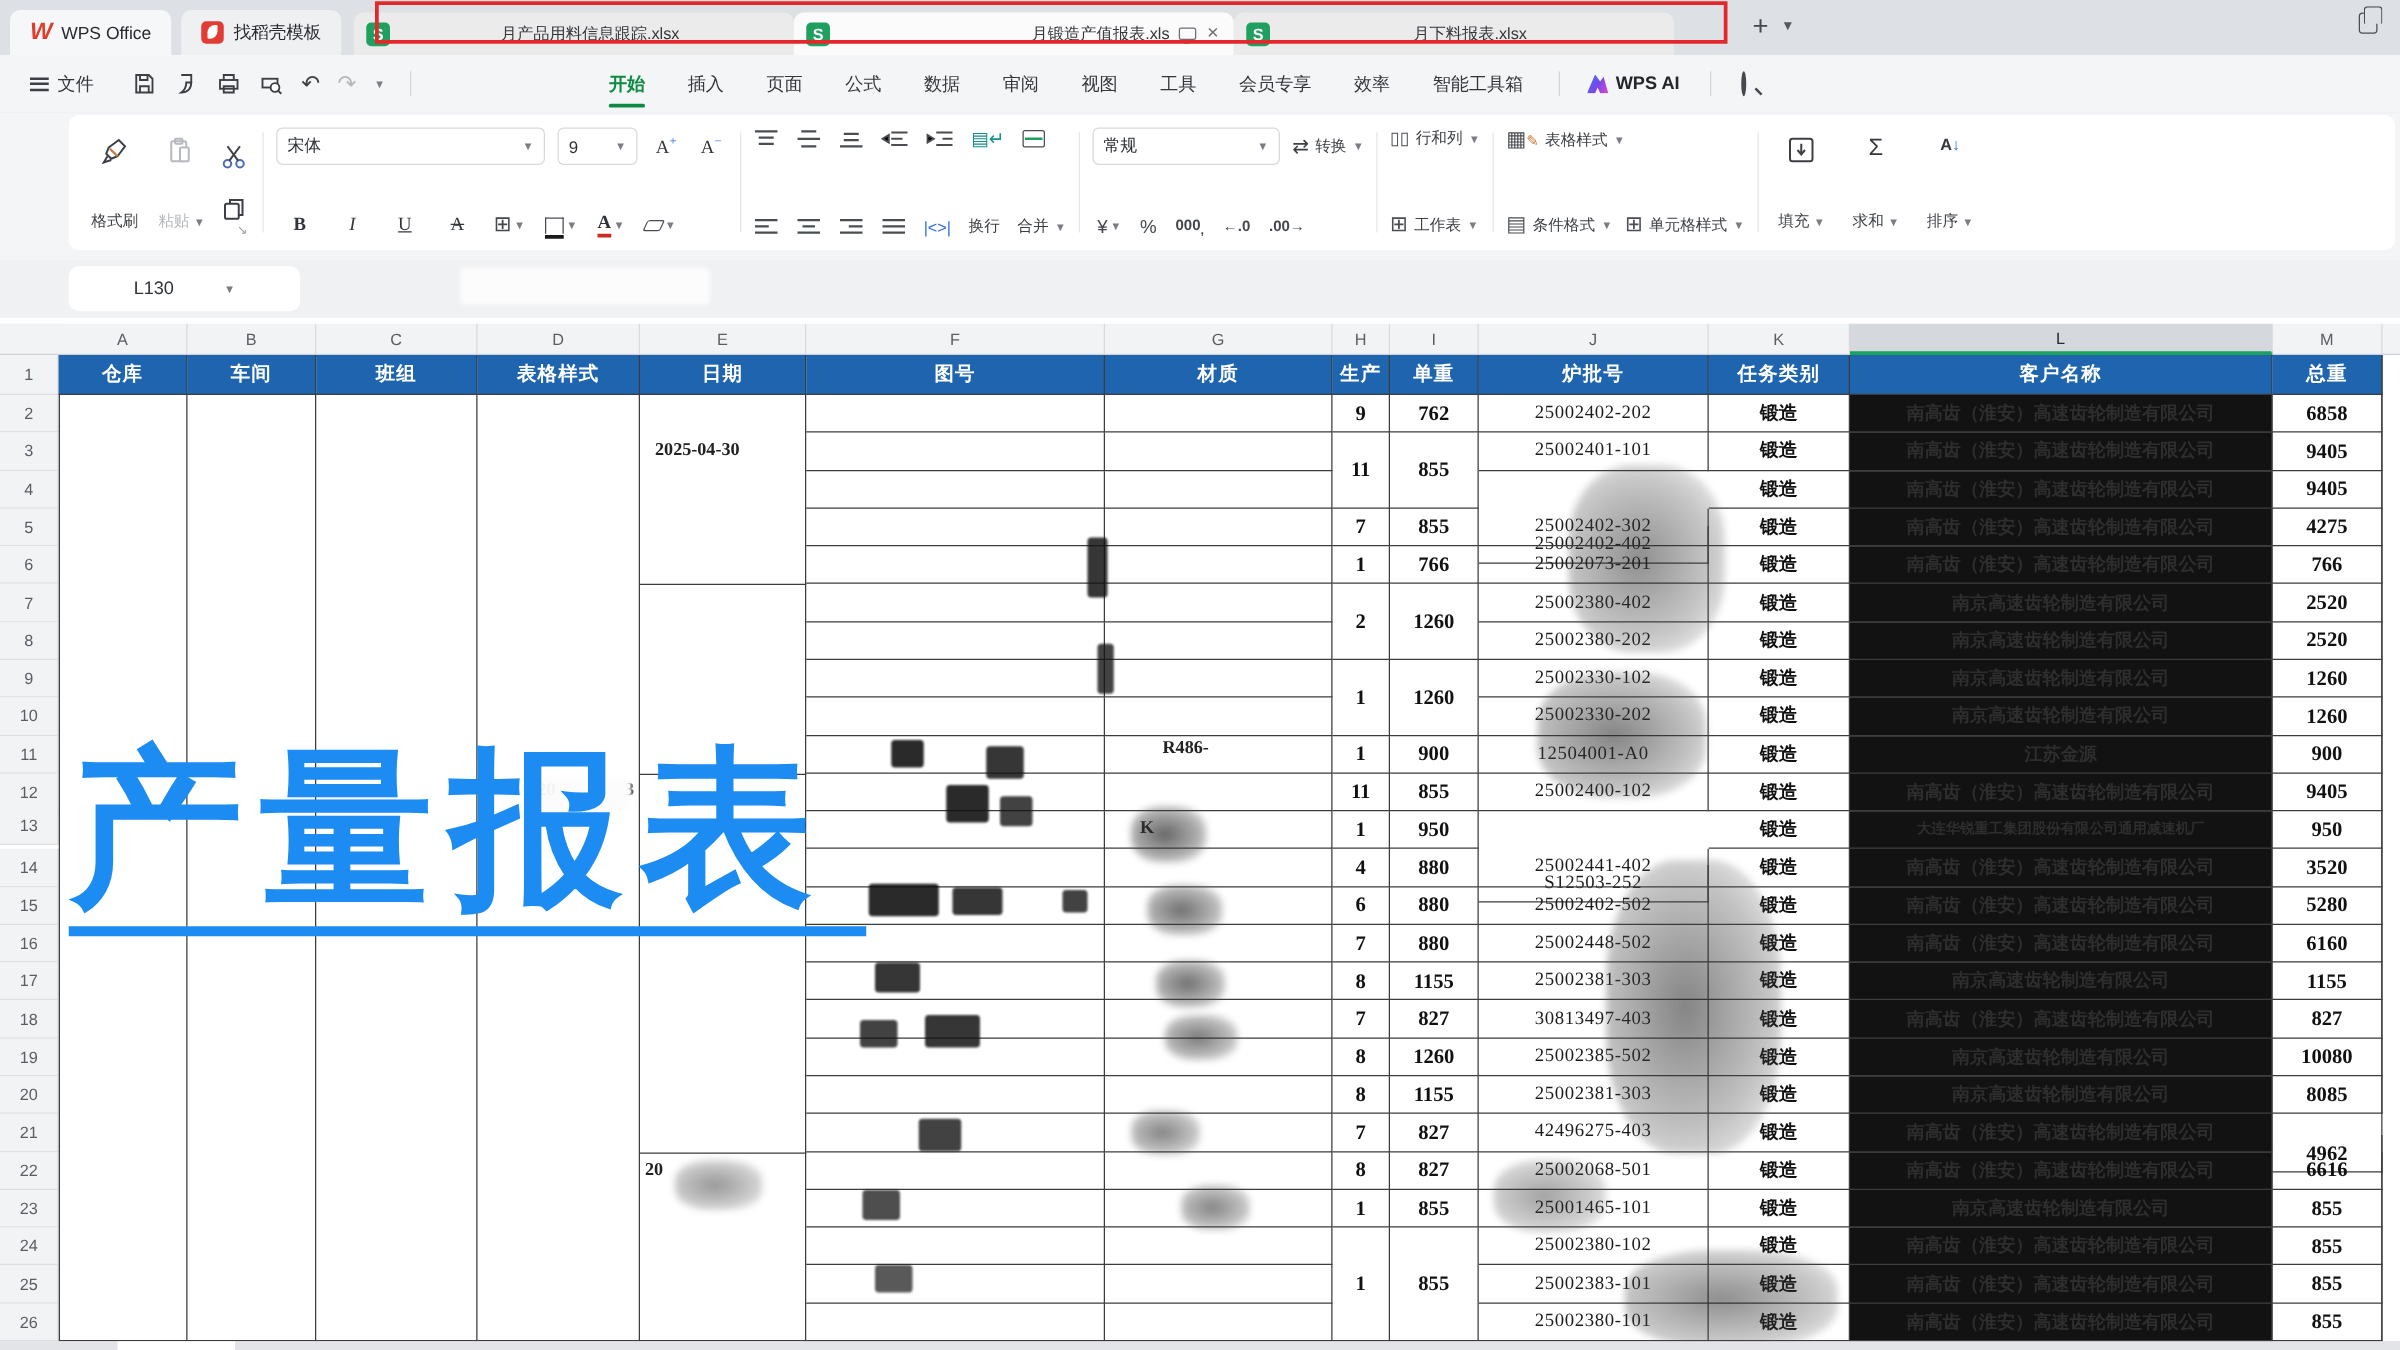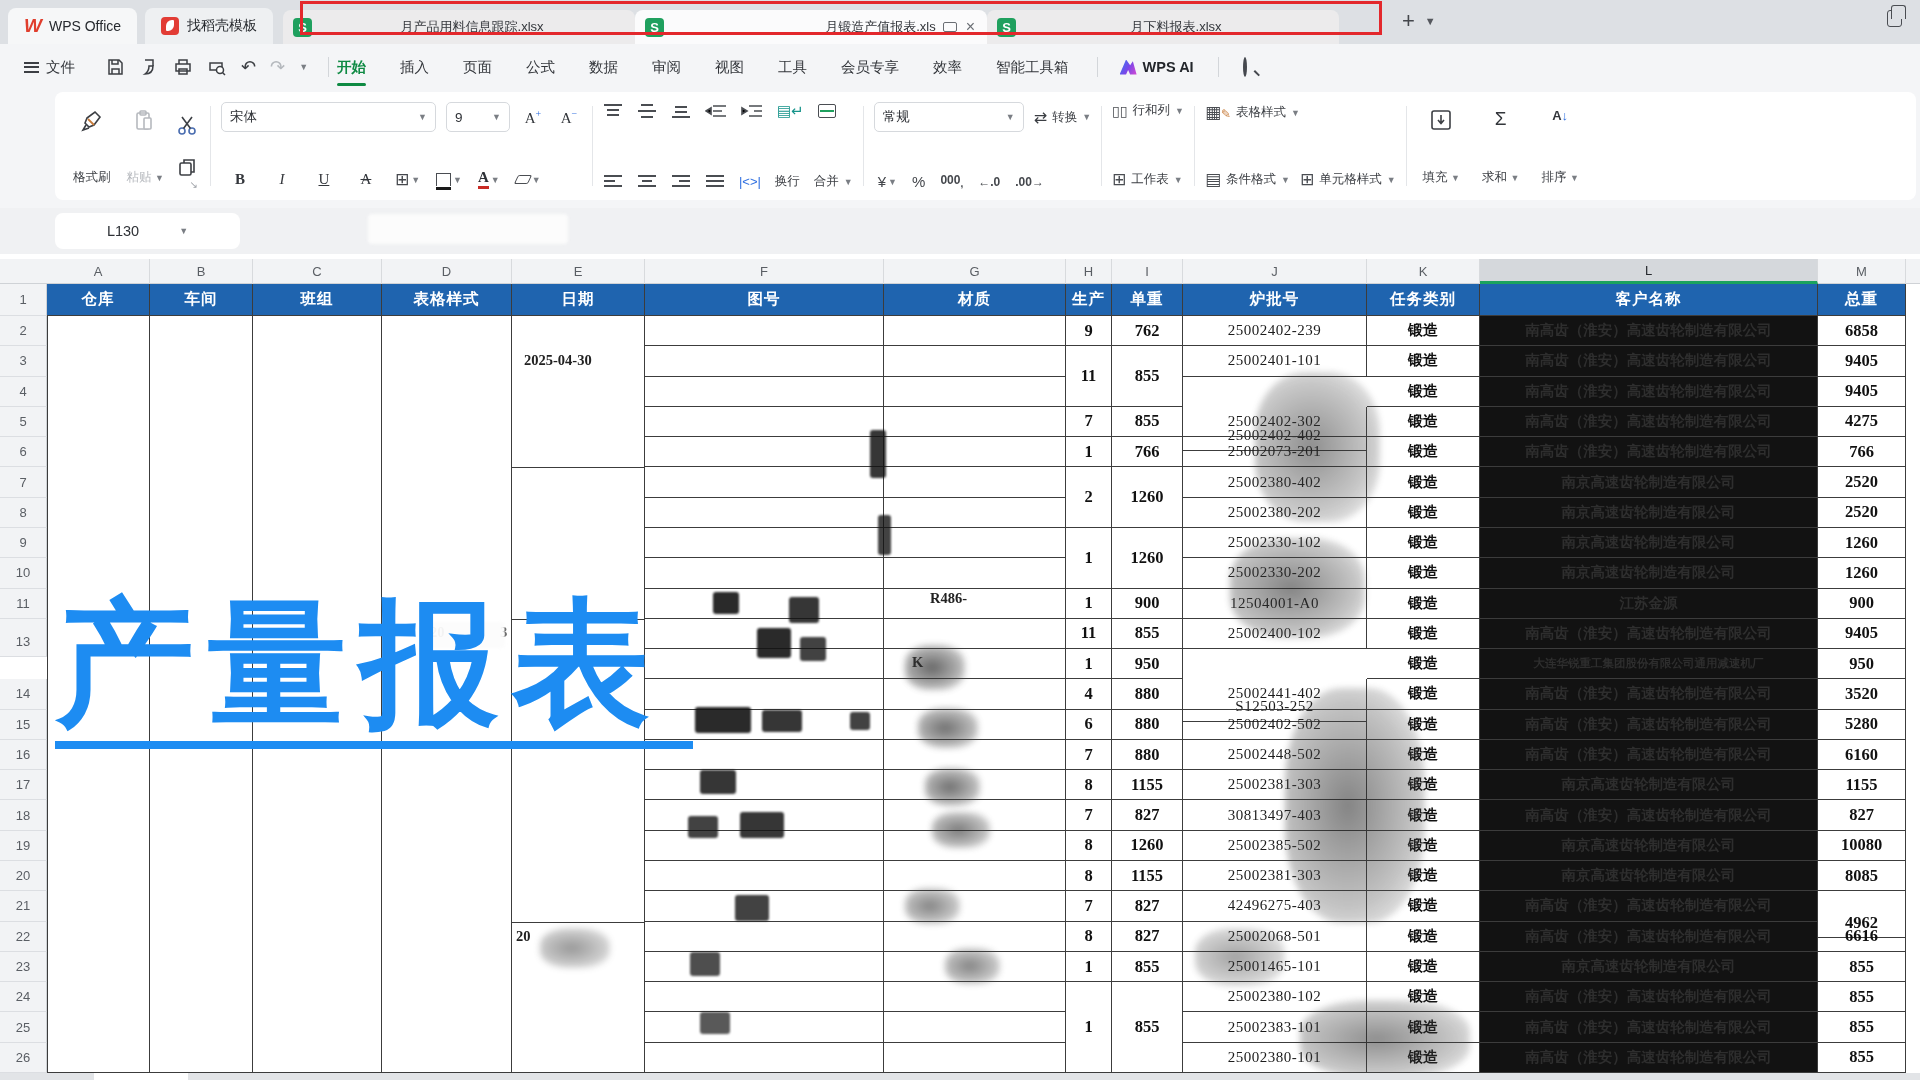--- a/index.html
+++ b/index.html
@@ -29,21 +29,21 @@
   #winstack::after { content:""; position:absolute; left:3px; top:-6px; width:13px; height:13px; background:#dde0e4; border:1.6px solid #4a4d52; border-radius:3px 3px 0 0; border-bottom:none; }
 
   
   #menubar { position:absolute; left:0; top:44px; width:1920px; height:46px; background:#f4f5f7; display:flex; align-items:center; font-size:14.5px; color:#33363b; }
   #filemenu { display:flex; align-items:center; gap:7px; margin-left:16px; padding:5px 8px; }
   .hamb { width:15px; height:11px; border-top:2px solid #3c3f44; border-bottom:2px solid #3c3f44; position:relative; }
   .hamb::after { content:""; position:absolute; left:0; top:2.5px; width:15px; height:2px; background:#3c3f44; }
   #quickicons { display:flex; align-items:center; gap:14px; margin-left:22px; color:#3c3f44; }
   #quickicons svg { display:block; }
   .qsep { width:1px; height:20px; background:#d3d6da; margin:0 6px; }
-  #menuitems { display:flex; align-items:center; gap:30px; height:100%; }
+  #menuitems { display:flex; align-items:center; gap:30px; margin-left:150px; height:100%; }
   .mitem { height:100%; display:flex; align-items:center; padding:0 2px; position:relative; white-space:nowrap; }
   .mitem.active { color:#0e8a43; font-weight:bold; }
   .mitem.active::after { content:""; position:absolute; left:2px; right:2px; bottom:4px; height:3px; background:#0e8a43; border-radius:2px; }
   .msep { width:1px; height:20px; background:#d3d6da; }
   #wpsai { display:flex; align-items:center; gap:6px; font-weight:bold; color:#23262b; }
   .ai-logo { width:17px; height:15px; background:linear-gradient(120deg,#2f7bf5,#7b46e8,#d84bd2); clip-path:polygon(0 100%,38% 0,62% 38%,78% 12%,100% 100%,62% 100%,50% 70%,38% 100%); }
   .search-ico { width:13px; height:13px; border:2px solid #45484e; border-radius:50%; position:relative; }
   .search-ico::after { content:""; position:absolute; left:10px; top:11px; width:7px; height:2px; background:#45484e; transform:rotate(45deg); transform-origin:0 0; }
 
   
@@ -440,21 +440,21 @@
       <div class="rownum" style="top: 92.28px; height: 30.28px;">3</div>
       <div class="rownum" style="top: 122.56px; height: 30.28px;">4</div>
       <div class="rownum" style="top: 152.84px; height: 30.28px;">5</div>
       <div class="rownum" style="top: 183.12px; height: 30.28px;">6</div>
       <div class="rownum" style="top: 213.4px; height: 30.28px;">7</div>
       <div class="rownum" style="top: 243.68px; height: 30.28px;">8</div>
       <div class="rownum" style="top: 273.96px; height: 30.28px;">9</div>
       <div class="rownum" style="top: 304.24px; height: 30.28px;">10</div>
       <div class="rownum" style="top: 334.52px; height: 30.28px;">11</div>
       <div class="rownum" style="top: 364.8px; height: 30.28px;">12</div>
-      <div class="rownum" style="top: 373px; height: 30.28px;">13</div>
+      <div class="rownum" style="top: 392px; height: 30.28px;">13</div>
       <div class="rownum" style="top: 425.36px; height: 30.28px;">14</div>
       <div class="rownum" style="top: 455.64px; height: 30.28px;">15</div>
       <div class="rownum" style="top: 485.92px; height: 30.28px;">16</div>
       <div class="rownum" style="top: 516.2px; height: 30.28px;">17</div>
       <div class="rownum" style="top: 546.48px; height: 30.28px;">18</div>
       <div class="rownum" style="top: 576.76px; height: 30.28px;">19</div>
       <div class="rownum" style="top: 607.04px; height: 30.28px;">20</div>
       <div class="rownum" style="top: 637.32px; height: 30.28px;">21</div>
       <div class="rownum" style="top: 667.6px; height: 30.28px;">22</div>
       <div class="rownum" style="top: 697.88px; height: 30.28px;">23</div>
@@ -530,21 +530,21 @@
       <div class="cell " style="left: 645px; top: 697.88px; width: 239px; height: 30.28px;"></div>
       <div class="cell " style="left: 884px; top: 697.88px; width: 182px; height: 30.28px;"></div>
       <div class="cell " style="left: 645px; top: 728.16px; width: 239px; height: 30.28px;"></div>
       <div class="cell " style="left: 884px; top: 728.16px; width: 182px; height: 30.28px;"></div>
       <div class="cell " style="left: 645px; top: 758.44px; width: 239px; height: 30.28px;"></div>
       <div class="cell " style="left: 884px; top: 758.44px; width: 182px; height: 30.28px;"></div>
       <div class="cell " style="left: 645px; top: 788.72px; width: 239px; height: 30.28px;"></div>
       <div class="cell " style="left: 884px; top: 788.72px; width: 182px; height: 30.28px;"></div>
       <div class="cell num" style="left: 1066px; top: 62px; width: 46px; height: 30.28px;">9</div>
       <div class="cell num" style="left: 1112px; top: 62px; width: 71px; height: 30.28px;">762</div>
-      <div class="cell jcol" style="left: 1183px; top: 62px; width: 184px; height: 30.28px;">25002402-239</div>
+      <div class="cell jcol" style="left: 1183px; top: 62px; width: 184px; height: 30.28px;">25002402-202</div>
       <div class="cell kcol" style="left: 1367px; top: 62px; width: 113px; height: 30.28px;">锻造</div>
       <div class="cell lcol" style="left: 1480px; top: 62px; width: 338px; height: 30.28px;">南高齿（淮安）高速齿轮制造有限公司</div>
       <div class="cell num" style="left: 1818px; top: 62px; width: 88px; height: 30.28px;">6858</div>
       <div class="cell num" style="left: 1066px; top: 92.28px; width: 46px; height: 60.56px;">11</div>
       <div class="cell num" style="left: 1112px; top: 92.28px; width: 71px; height: 60.56px;">855</div>
       <div class="cell jcol" style="left: 1183px; top: 92.28px; width: 184px; height: 30.28px;">25002401-101</div>
       <div class="cell kcol" style="left: 1367px; top: 92.28px; width: 113px; height: 30.28px;">锻造</div>
       <div class="cell lcol" style="left: 1480px; top: 92.28px; width: 338px; height: 30.28px;">南高齿（淮安）高速齿轮制造有限公司</div>
       <div class="cell num" style="left: 1818px; top: 92.28px; width: 88px; height: 30.28px;">9405</div>
       <div class="cell jcol" style="left: 1183px; top: 139px; width: 184px; height: 30.28px; margin-top: 28px;">25002402-402</div>

